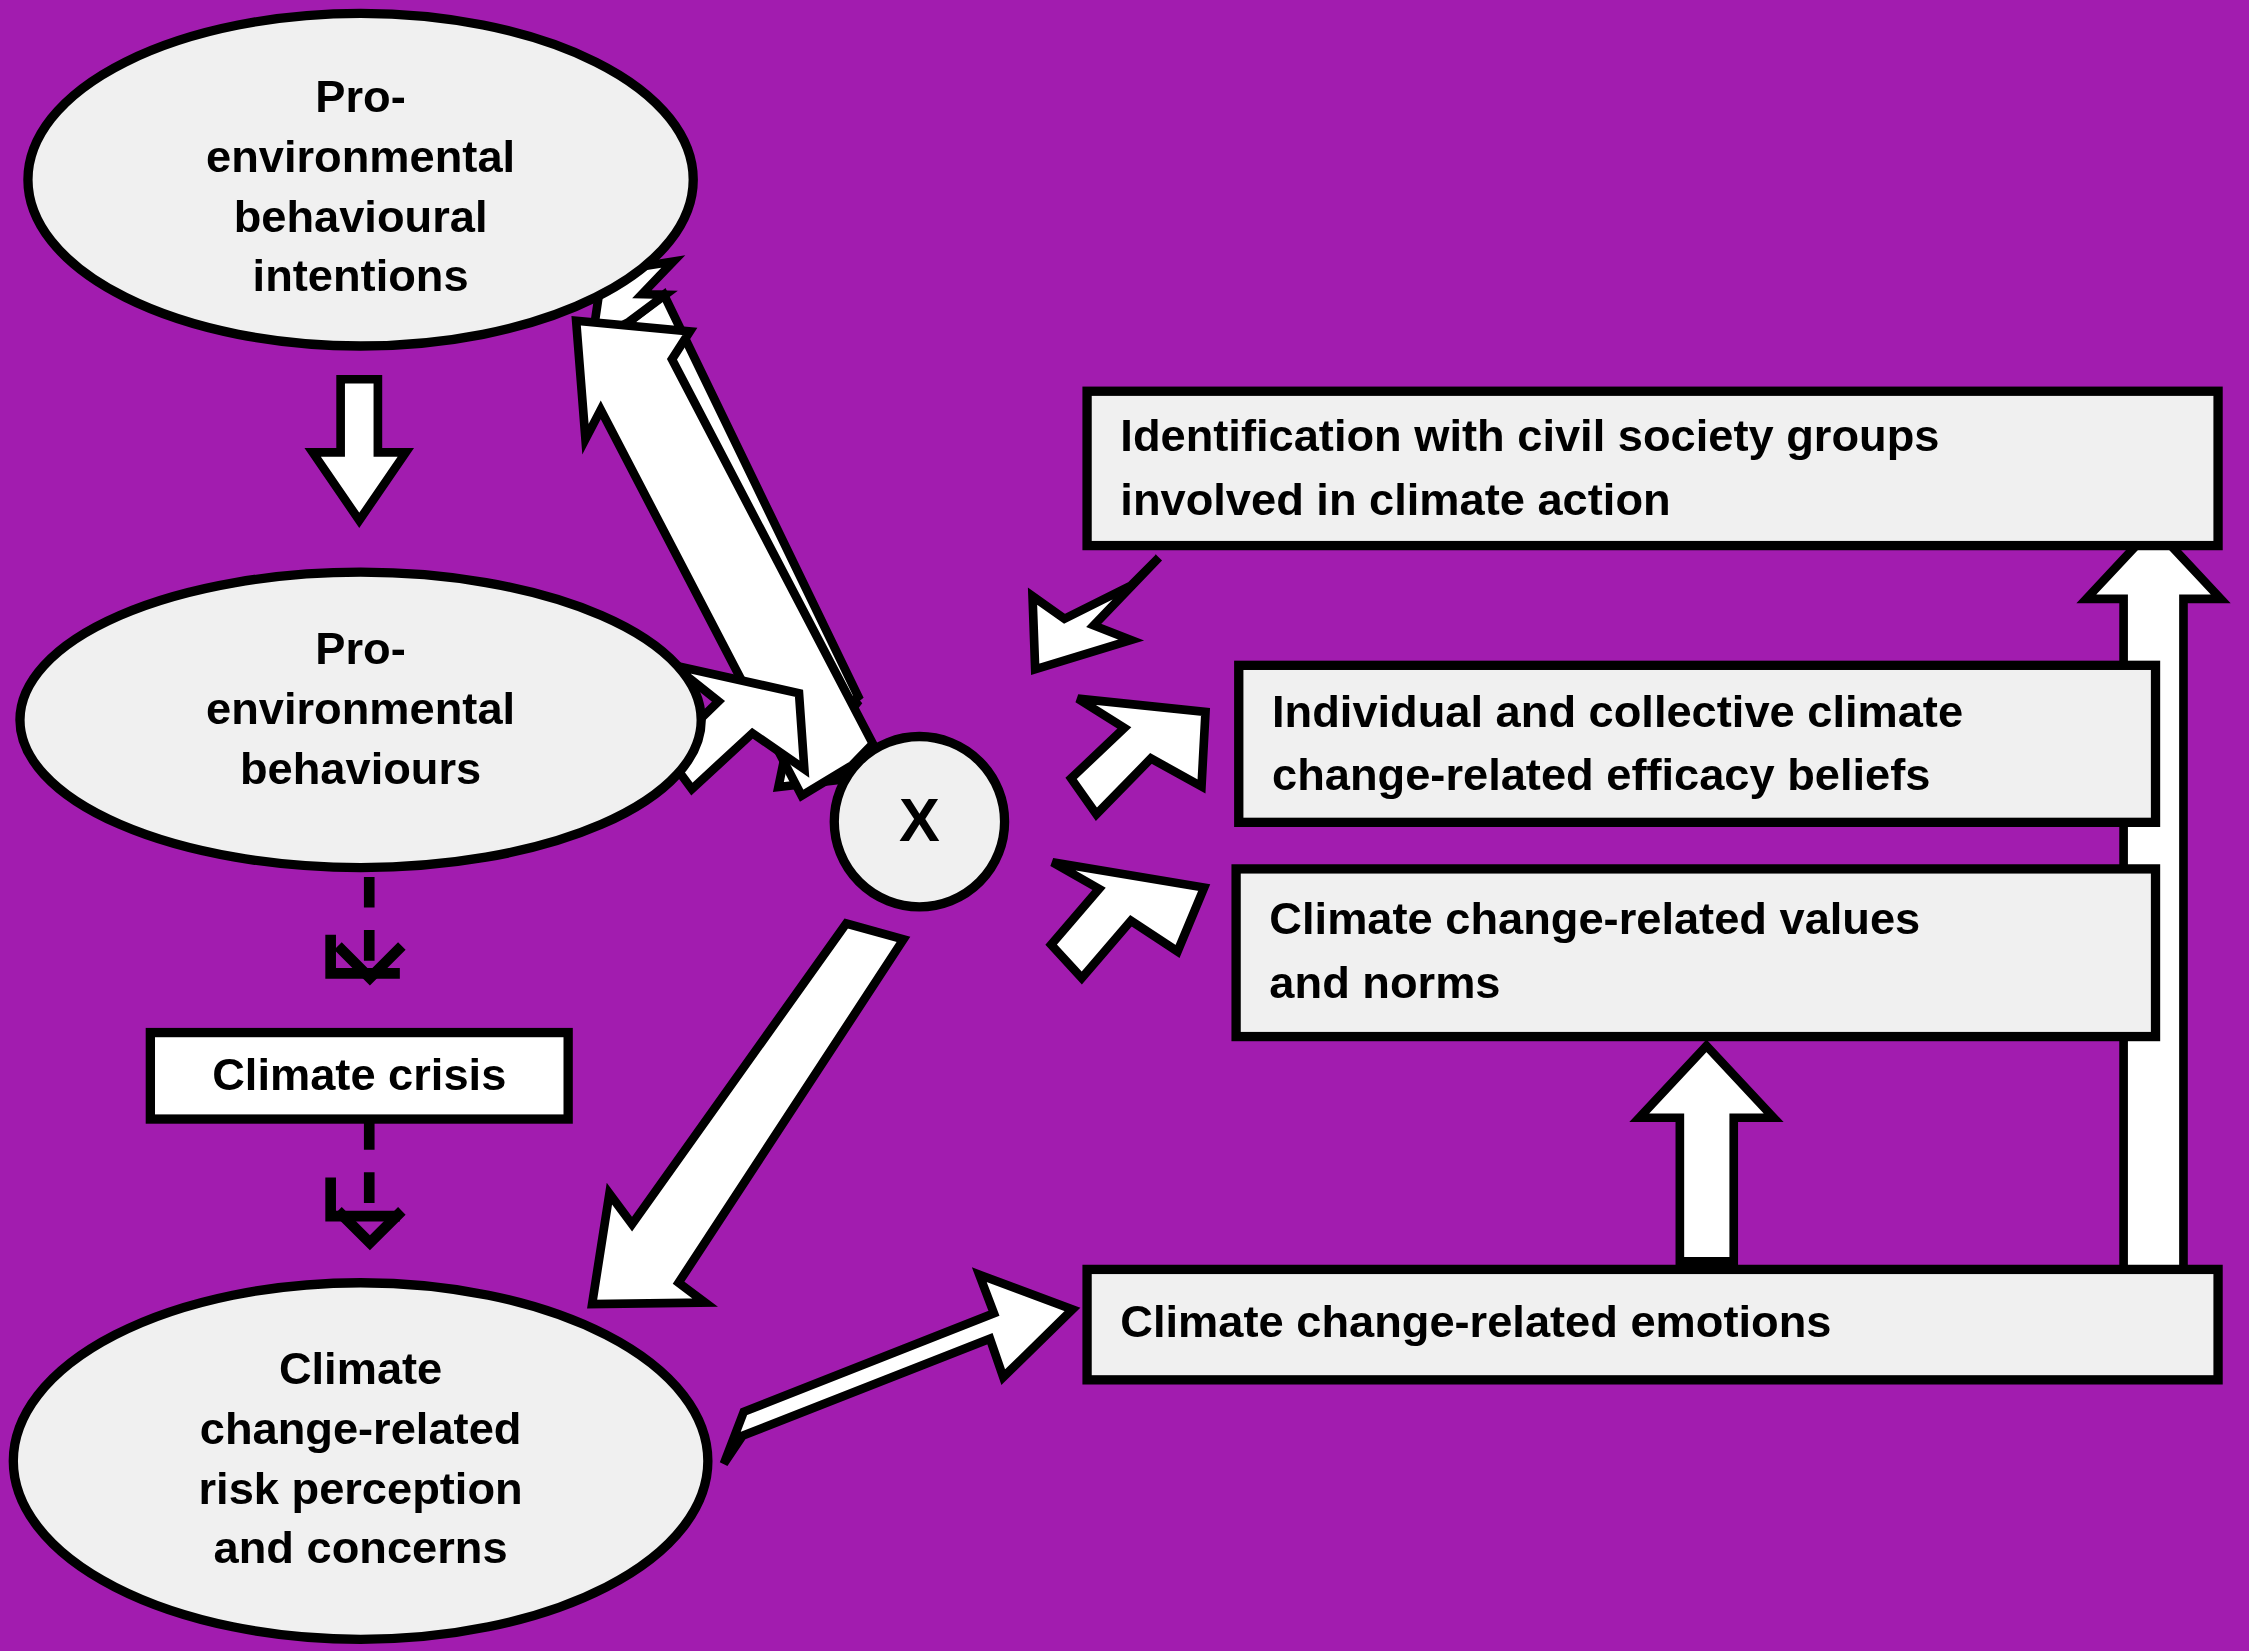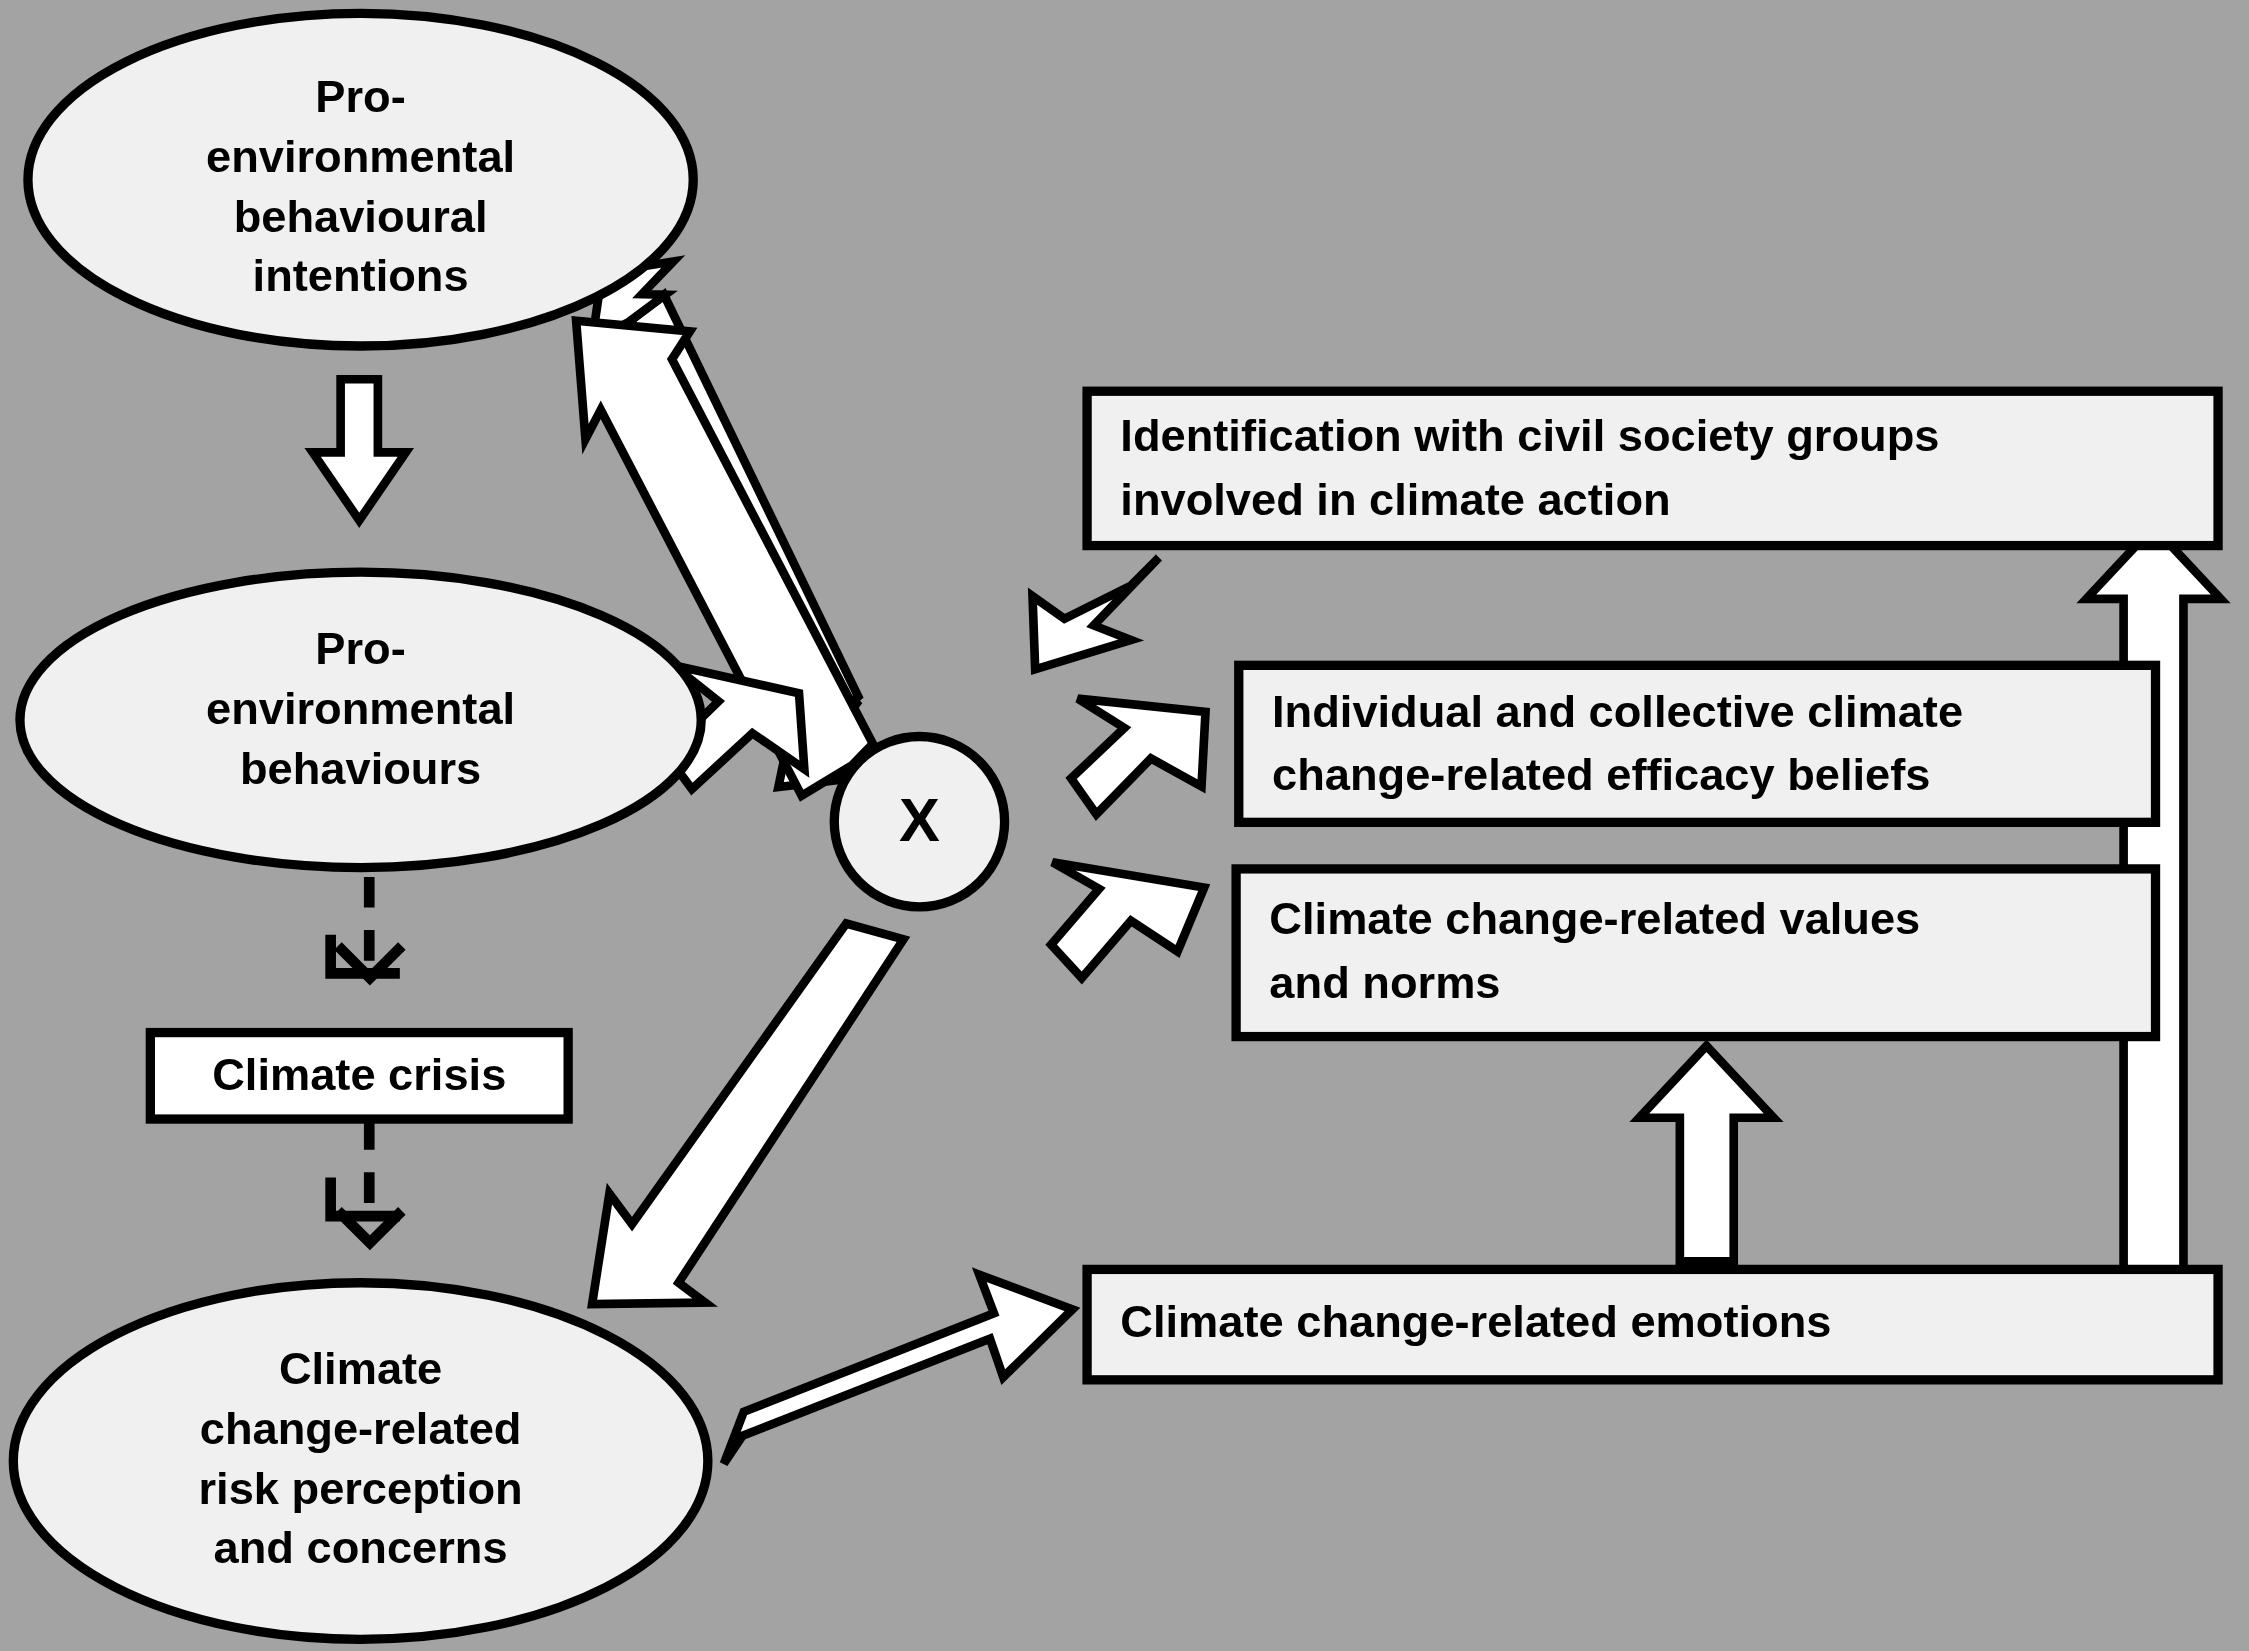--- a/index.html
+++ b/index.html
@@ -7,21 +7,21 @@
     padding: 0;
     background: #ffffff;
   }
   body {
     font-family: "Liberation Sans", sans-serif;
   }
   #diagram-root {
     position: relative;
     width: 2250px;
     height: 1652px;
-    background: #a3a3a3;
+    background: #a21caf;
     overflow: hidden;
   }
   svg#diagram-canvas {
     position: absolute;
     top: 0;
     left: 0;
     width: 2250px;
     height: 1652px;
     display: block;
   }

